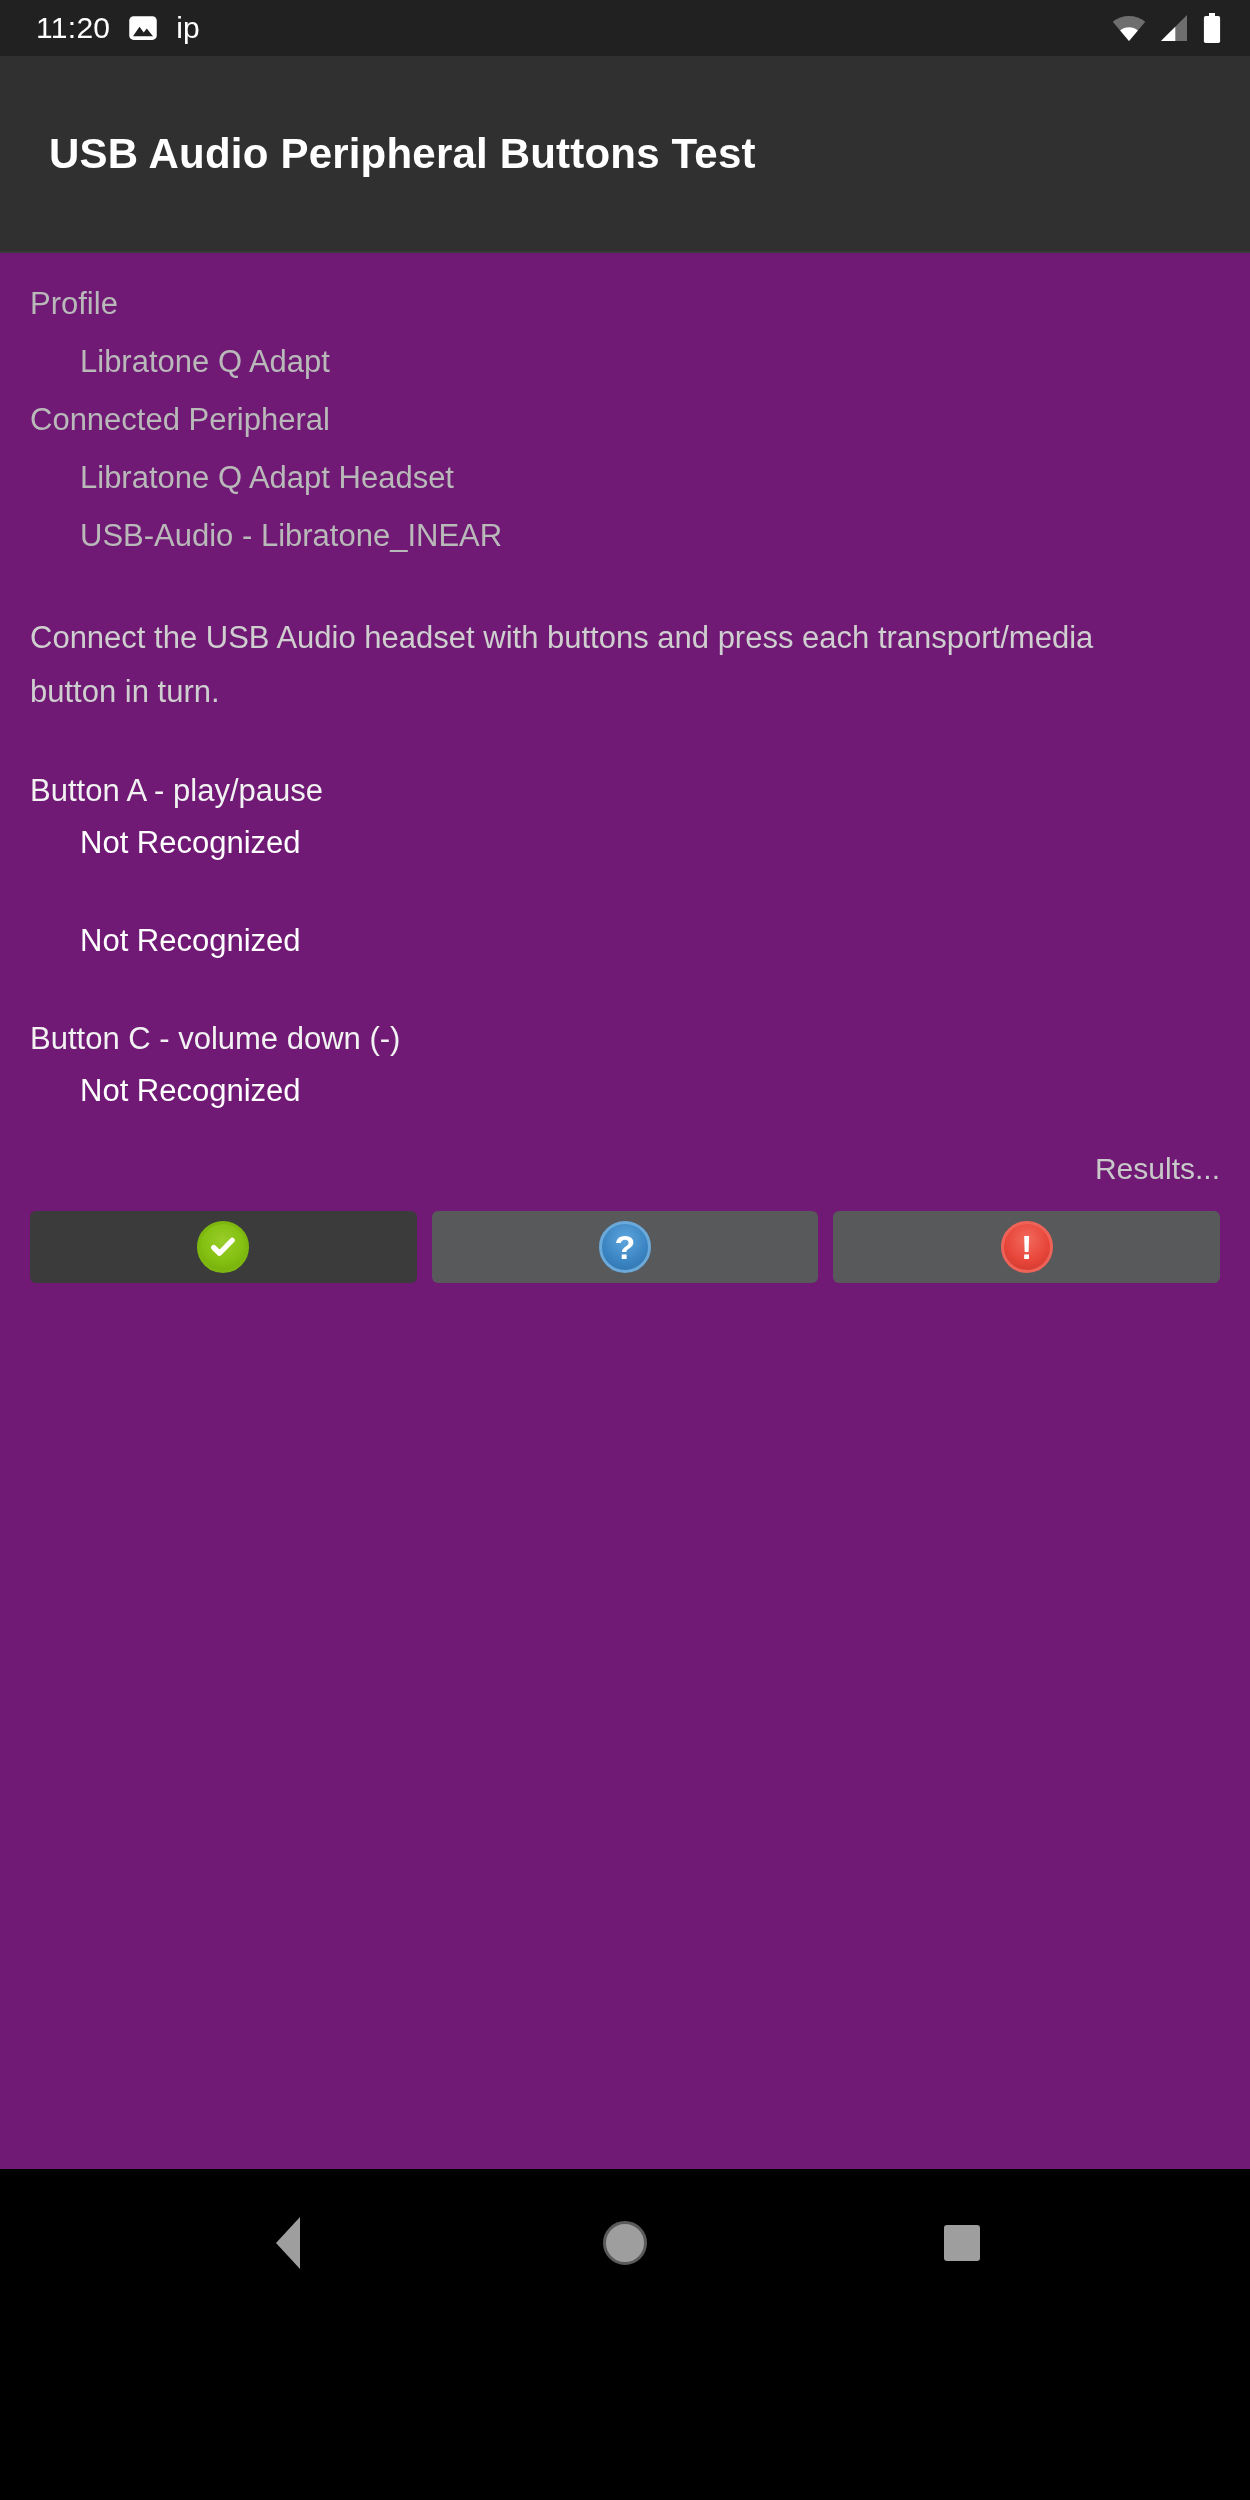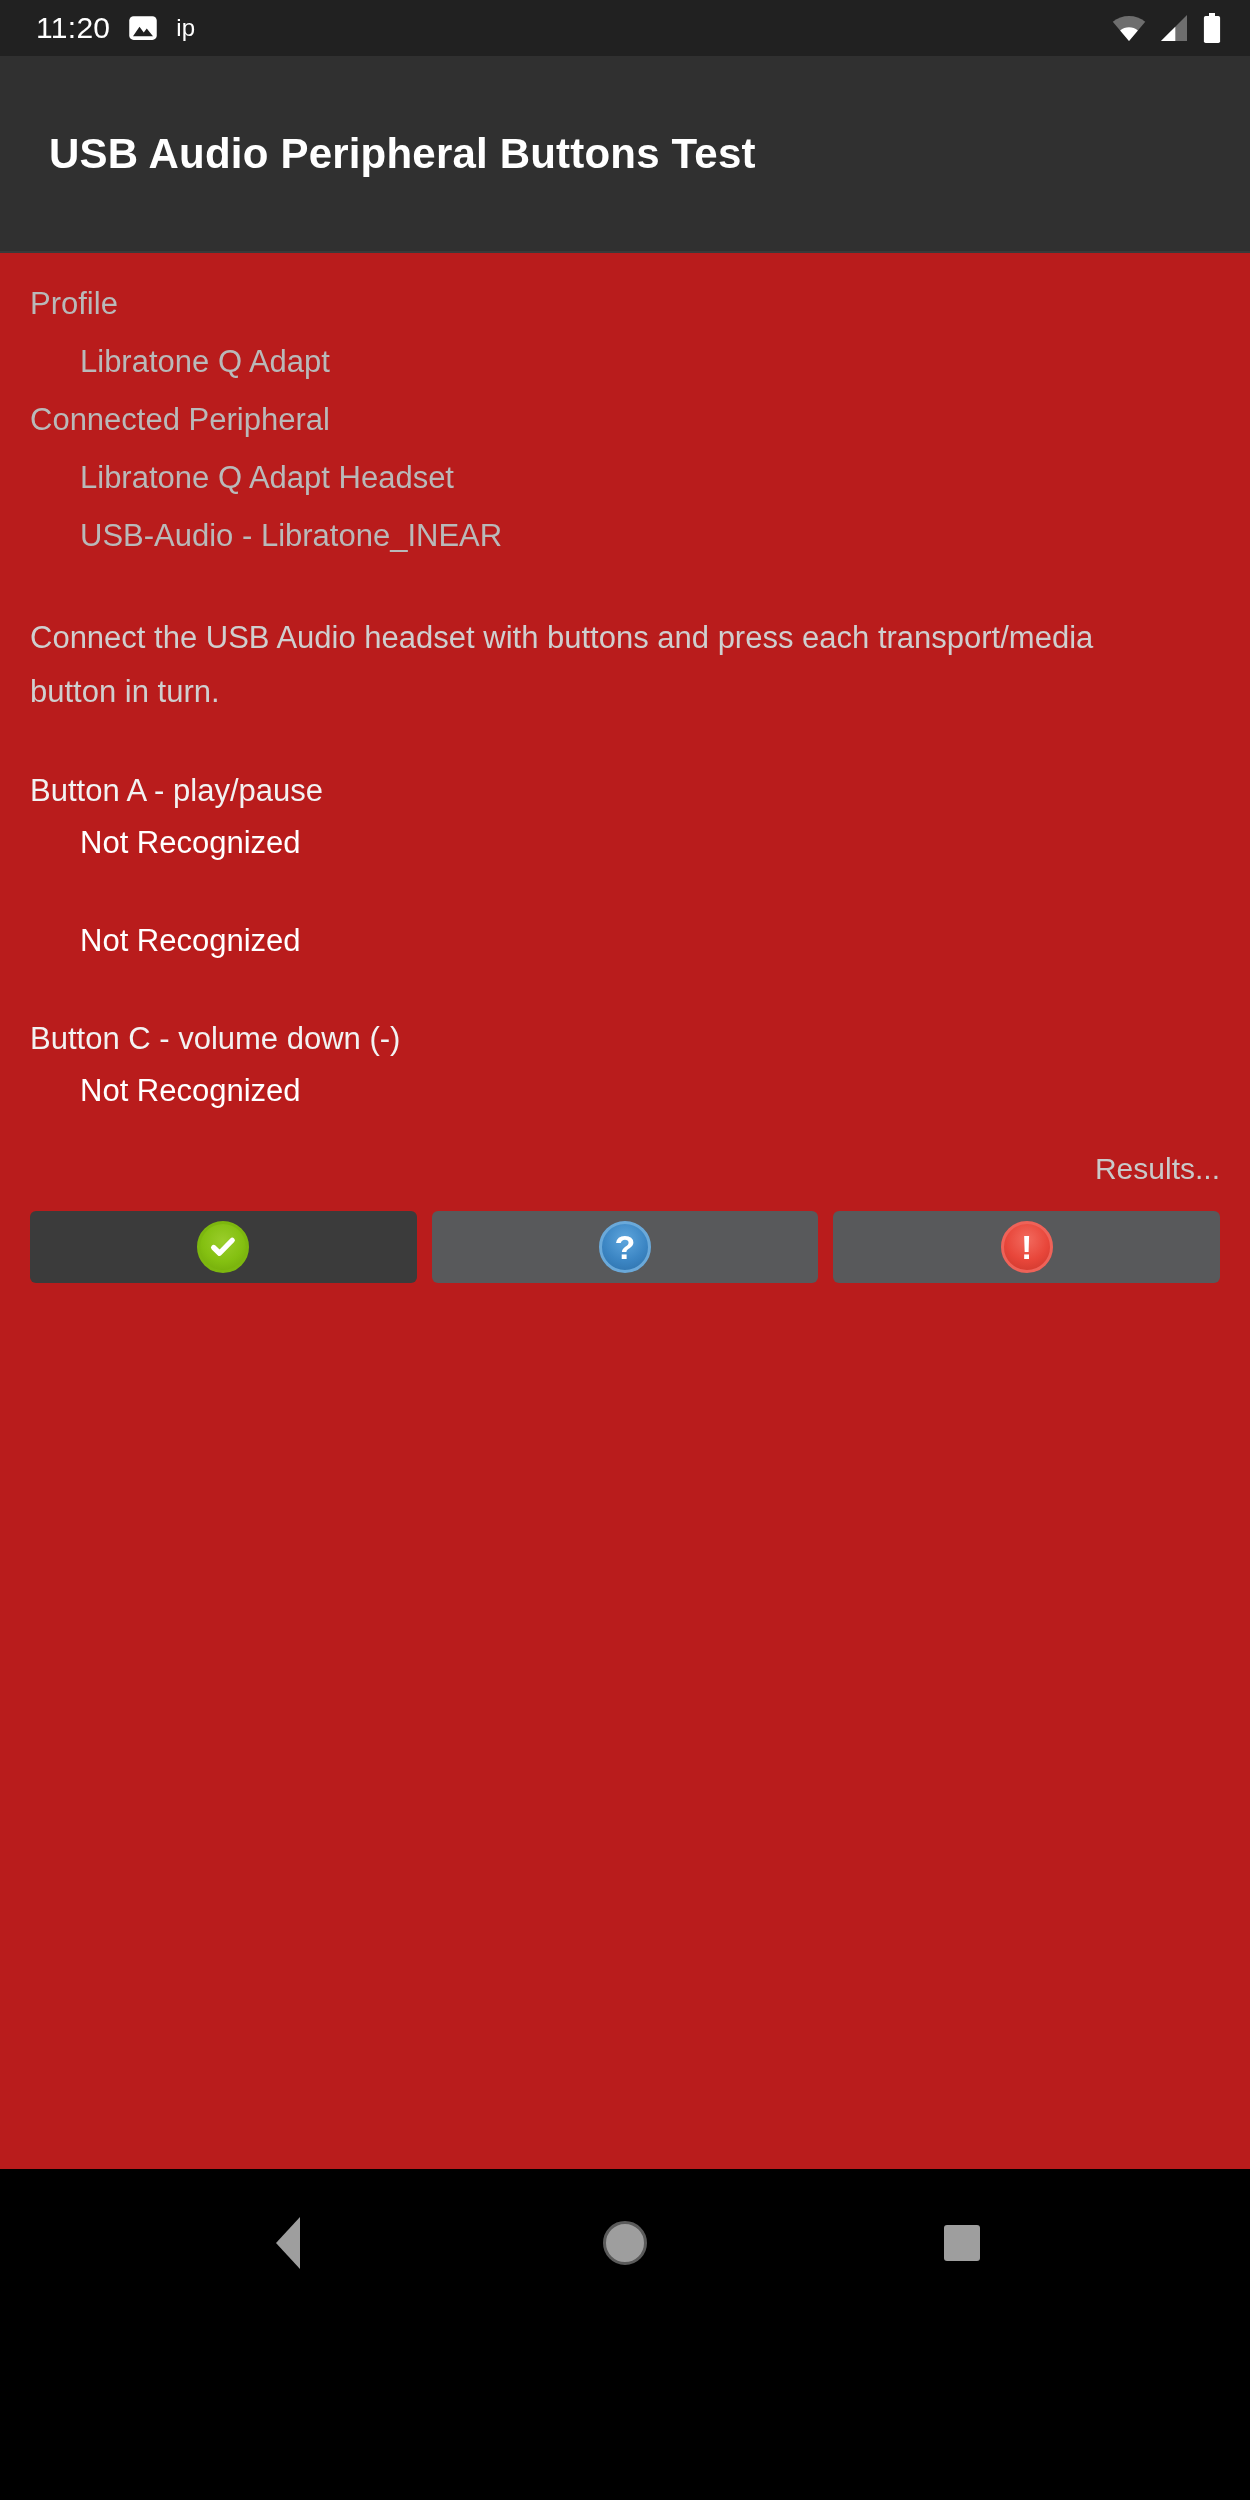--- a/index.html
+++ b/index.html
@@ -48,21 +48,21 @@
     align-items: center;
     gap: 12px;
   }
   .icon-photo {
     width: 30px;
     height: 30px;
     display: block;
   }
   .status-ip {
     color: #ffffff;
-    font-size: 24px;
+    font-size: 30px;
     line-height: 1;
   }
   .icon-wifi { width: 34px; height: 26px; display:block; }
   .icon-signal { width: 32px; height: 26px; display:block; }
   .icon-battery { width: 20px; height: 30px; display:block; }
 
   
   .title-bar {
     flex: 0 0 197px;
     background: #303030;
@@ -75,21 +75,21 @@
   .title-text {
     color: #ffffff;
     font-size: 42px;
     font-weight: bold;
     letter-spacing: 0.2px;
   }
 
   
   .content {
     flex: 1 1 auto;
-    background: #b91c1c;
+    background: #701a75;
     padding: 22px 30px 0 30px;
     box-sizing: border-box;
     overflow: hidden;
   }
 
   .line {
     font-size: 31px;
     line-height: 58px;
     color: #b9b9b9;
     white-space: pre;

